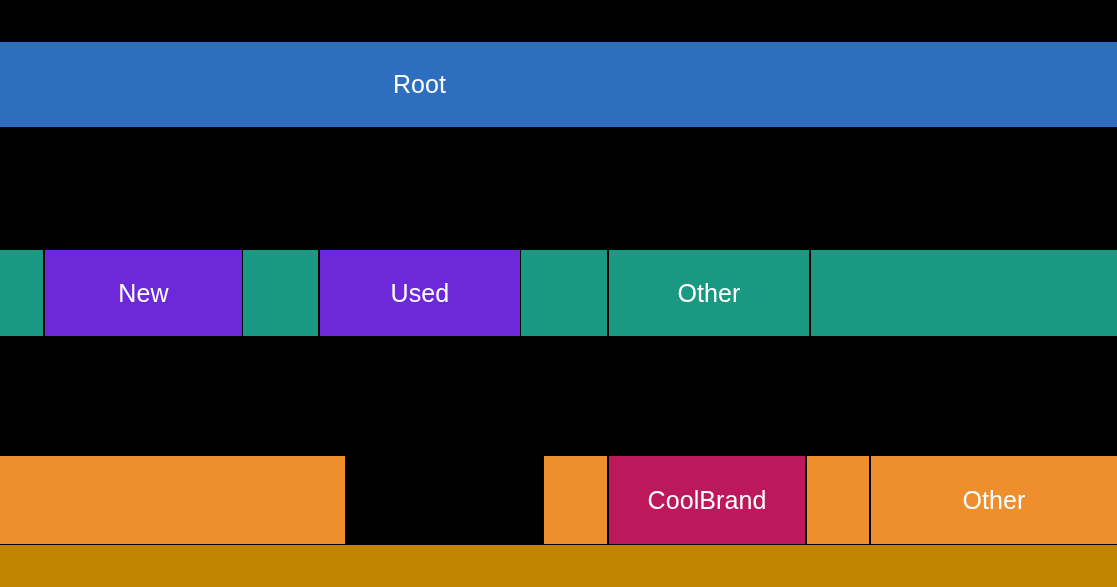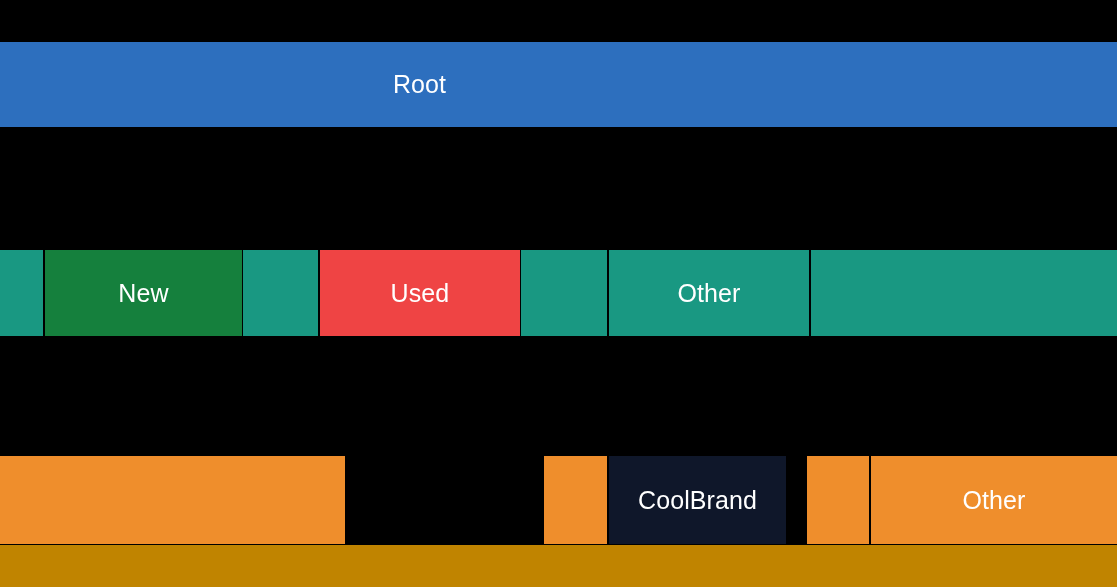--- a/index.html
+++ b/index.html
@@ -55,37 +55,37 @@
 <div id="chart-canvas" style="background: rgb(0, 0, 0);">
     <div class="level-row" style="top: 42px; height: 85px;">
       <div class="node" style="left: 0px; width: 318px; background: rgb(45, 111, 190);"></div>
       <div class="node" style="left: 318px; width: 203px; background: rgb(45, 111, 190);">
         <span class="node-label">Root</span>
       </div>
       <div class="node" style="left: 521px; width: 596px; background: rgb(45, 111, 190);"></div>
     </div>
     <div class="level-row" style="top: 250px; height: 86px;">
       <div class="node" style="left: 0px; width: 43px; background: rgb(25, 152, 130);"></div>
-      <div class="node" style="left: 45px; width: 197px; background: #15803d;">
+      <div class="node" style="left: 45px; width: 197px; background: #6d28d9;">
         <span class="node-label">New</span>
       </div>
       <div class="node" style="left: 243px; width: 75px; background: rgb(25, 152, 130);"></div>
-      <div class="node" style="left: 320px; width: 200px; background: #ef4444;">
+      <div class="node" style="left: 320px; width: 200px; background: #6d28d9;">
         <span class="node-label">Used</span>
       </div>
       <div class="node" style="left: 521px; width: 86px; background: rgb(25, 152, 130);"></div>
       <div class="node" style="left: 609px; width: 200px; background: rgb(25, 152, 130);">
         <span class="node-label">Other</span>
       </div>
       <div class="node" style="left: 811px; width: 306px; background: rgb(25, 152, 130);"></div>
     </div>
     <div class="level-row" style="top: 456px; height: 88px;">
       <div class="node" style="left: 0px; width: 345px; background: rgb(239, 142, 44);"></div>
       <div class="node" style="left: 544px; width: 63px; background: rgb(239, 142, 44);"></div>
-      <div class="node" style="left: 609px; width: 177px; background: #0f172a;">
+      <div class="node" style="left: 609px; width: 196px; background: #be185d;">
         <span class="node-label">CoolBrand</span>
       </div>
       <div class="node" style="left: 807px; width: 62px; background: rgb(239, 142, 44);"></div>
       <div class="node" style="left: 871px; width: 246px; background: rgb(239, 142, 44);">
         <span class="node-label">Other</span>
       </div>
     </div>
     <div class="level-row" style="top: 545px; height: 42px;">
       <div class="node" style="left: 0px; width: 1117px; background: rgb(192, 132, 0);"></div>
     </div>

